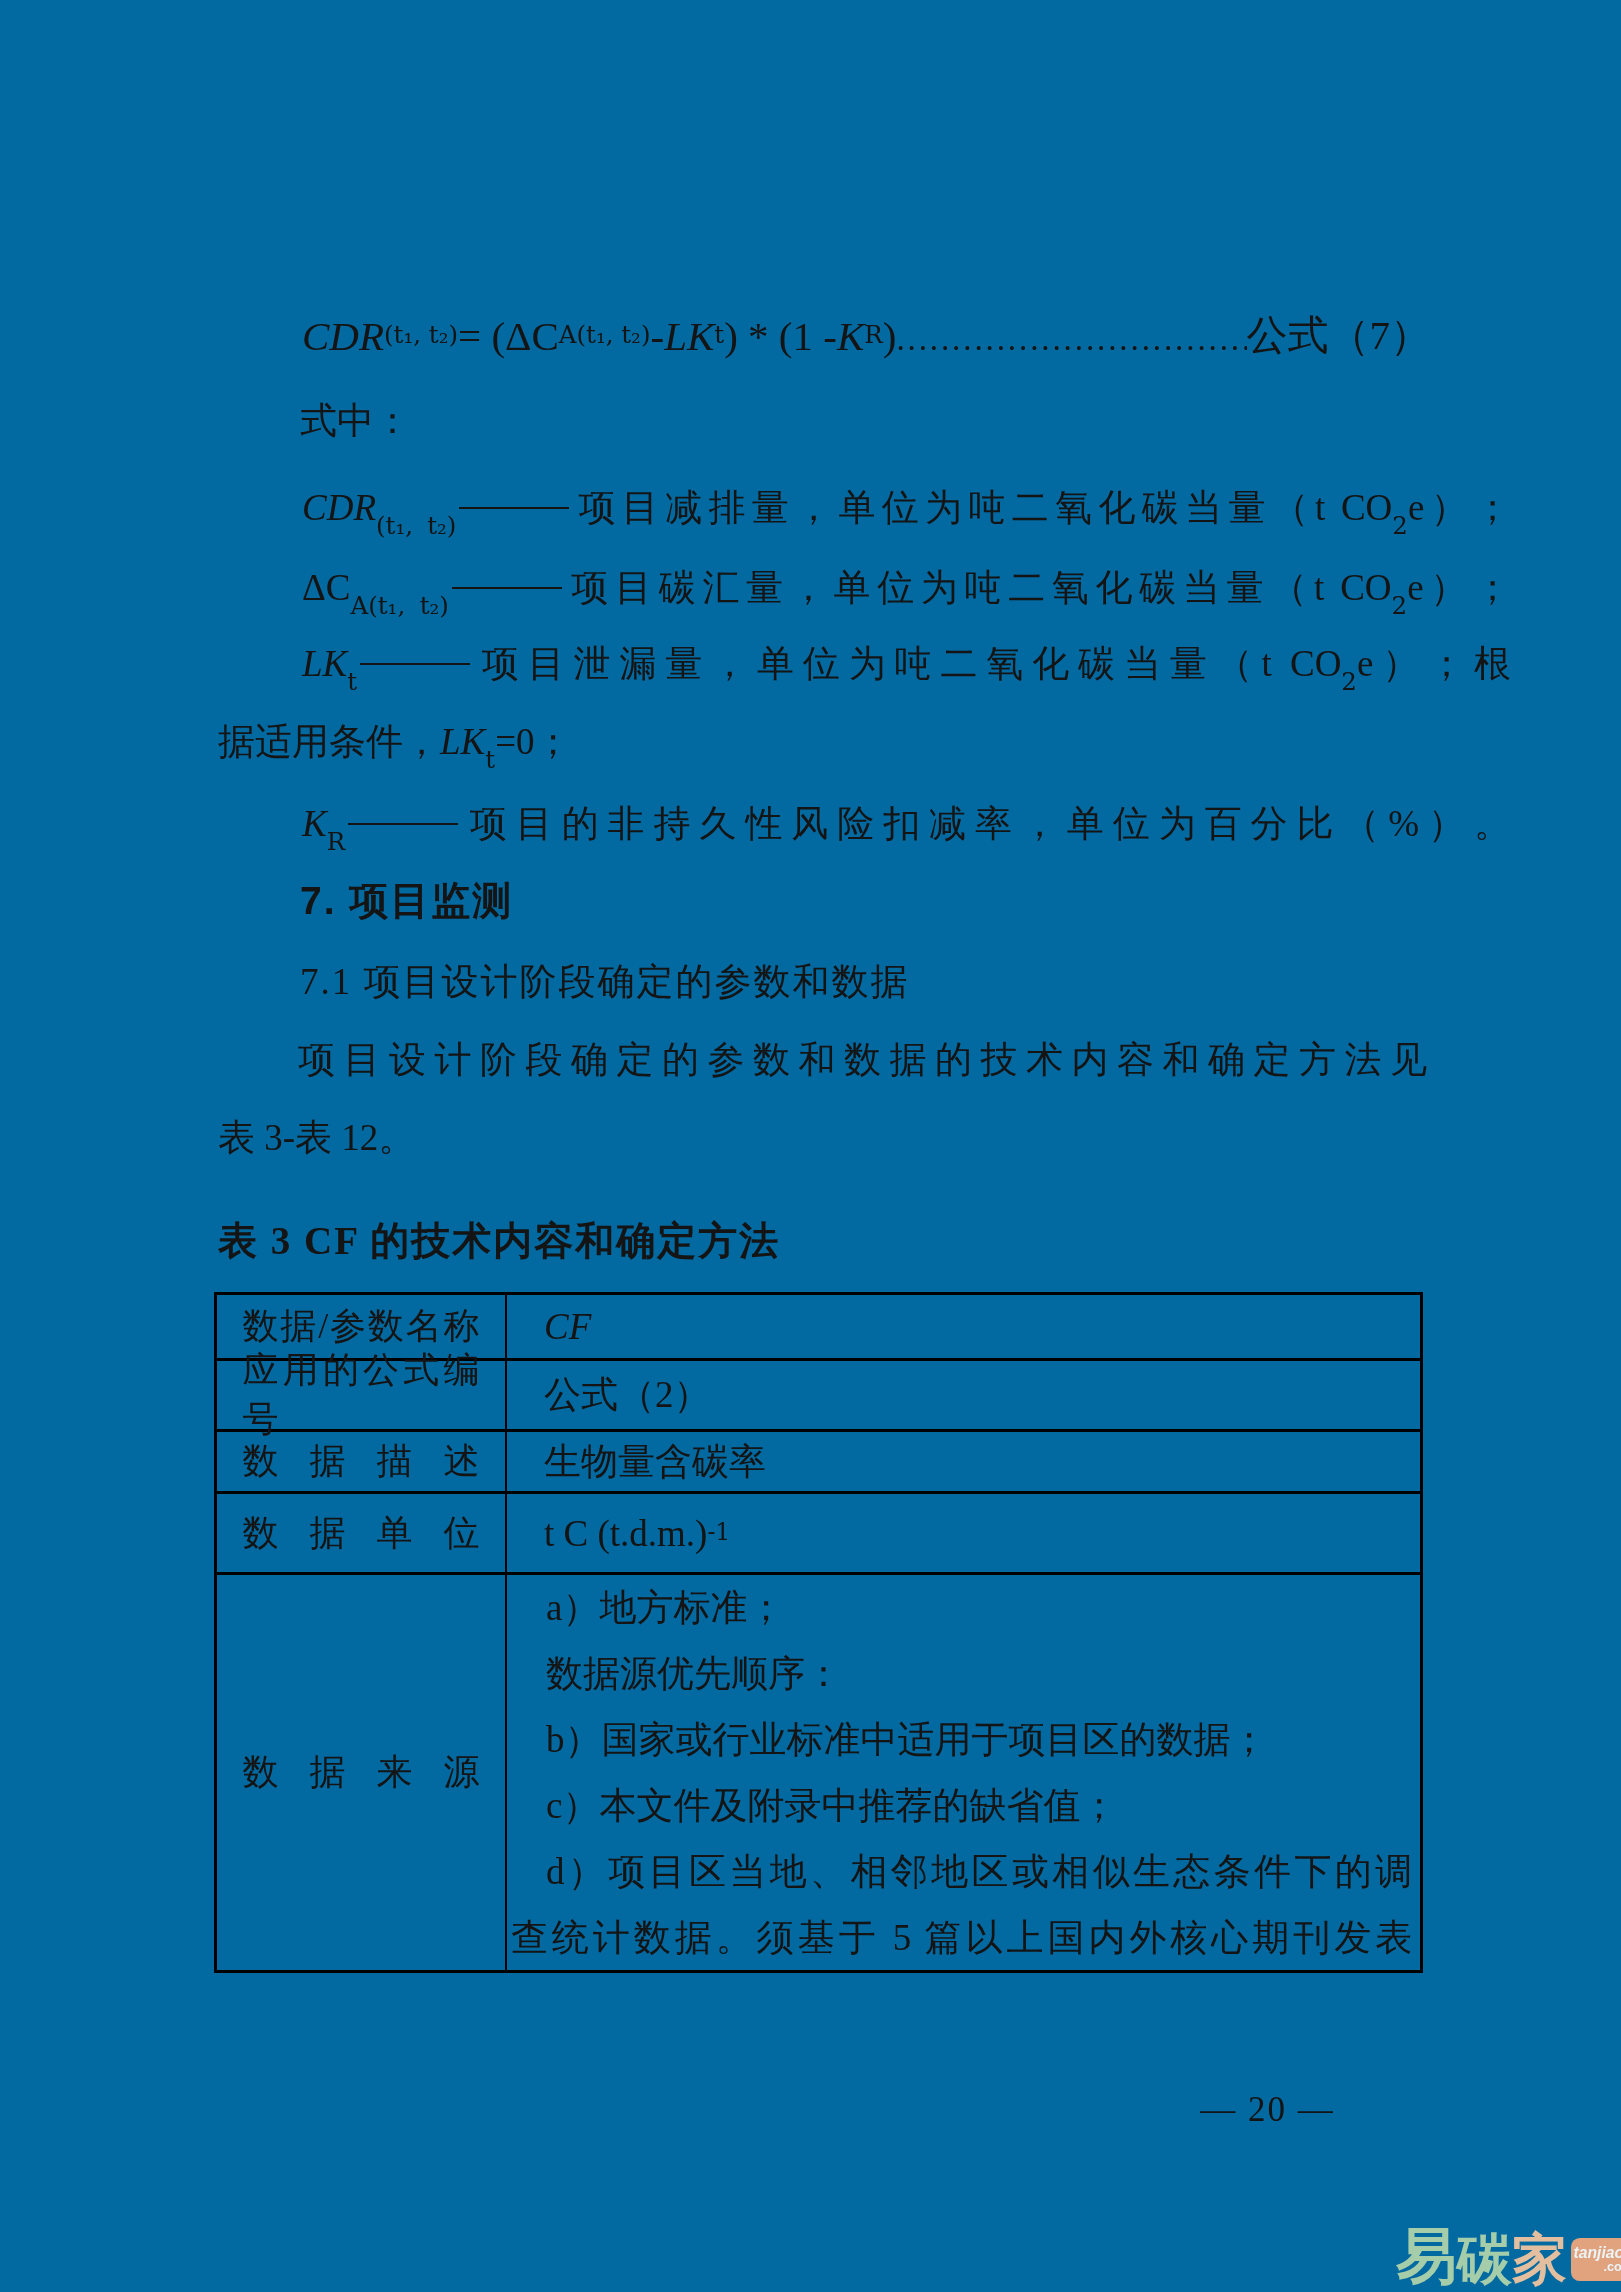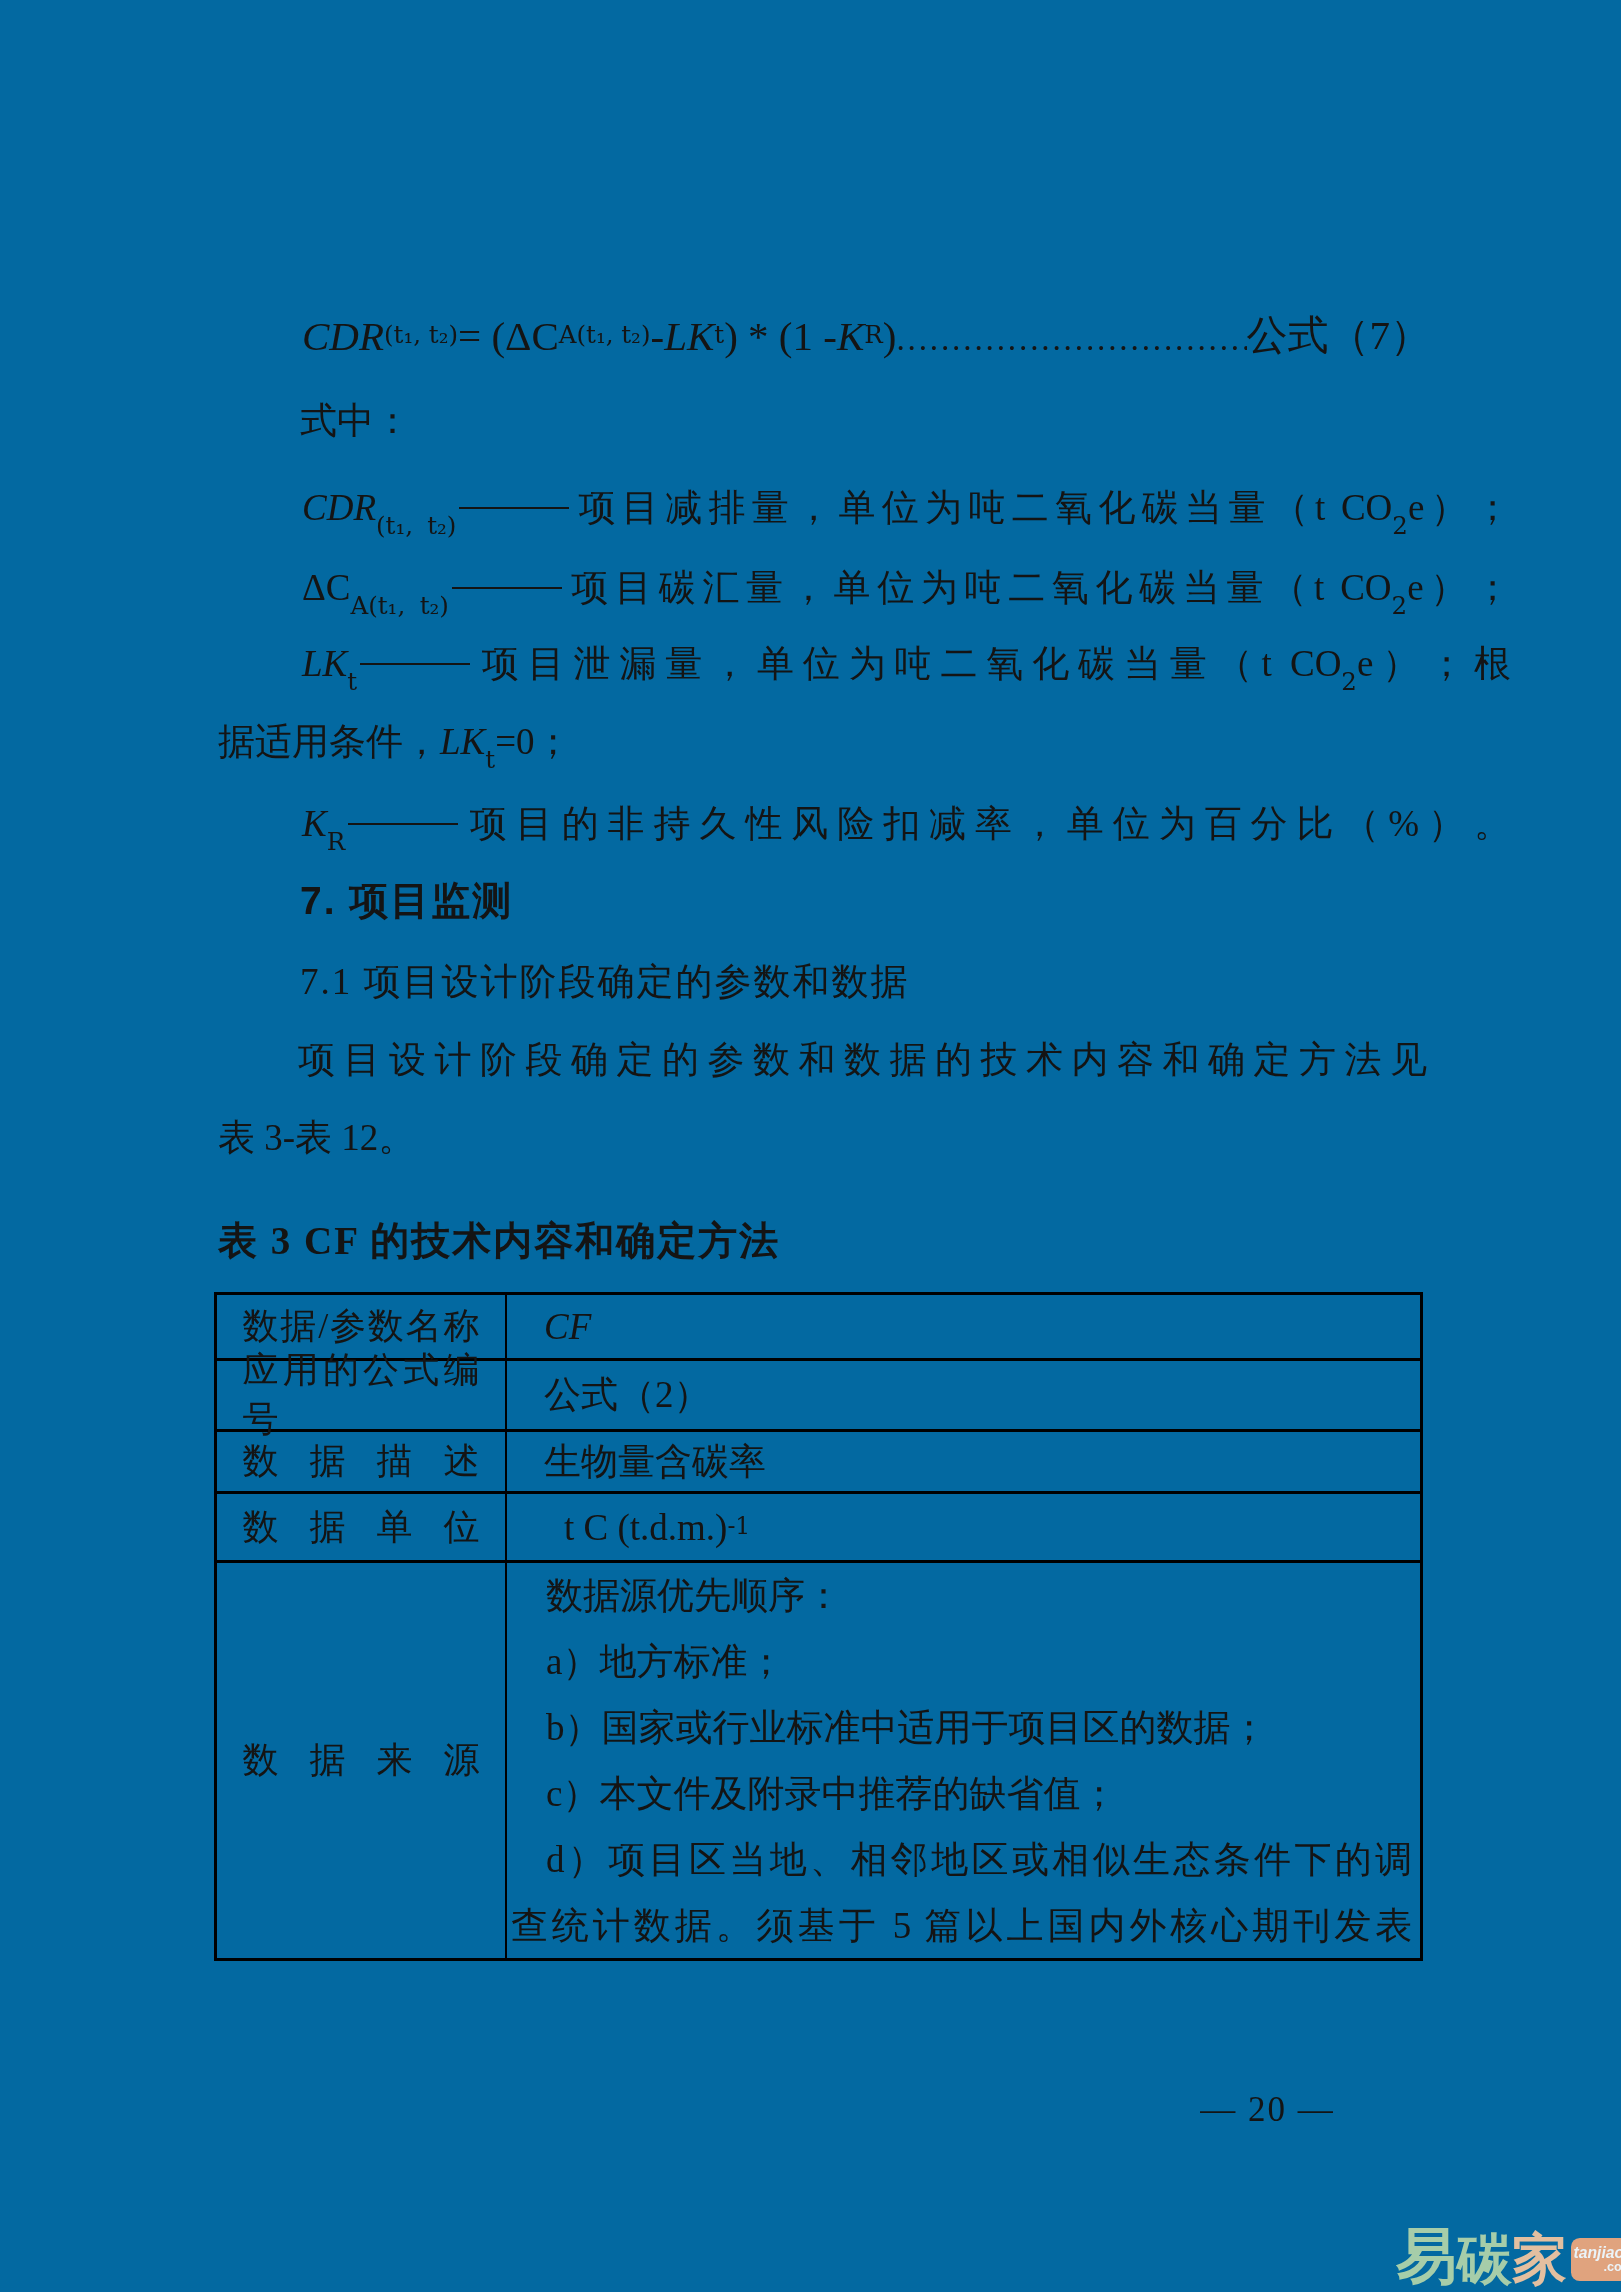--- a/index.html
+++ b/index.html
@@ -209,36 +209,36 @@
         </div>
     </div>
     <div class="trow" style="height:62px;">
       <div class="c1">
           <span>数据描述</span>
         </div>
       <div class="c2">
           <span>生物量含碳率</span>
         </div>
     </div>
-    <div class="trow" style="height:69px;gap:20px;">
+    <div class="trow" style="height:81px;">
       <div class="c1">
           <span>数据单位</span>
         </div>
       <div class="c2">
         <span>t C (t.d.m.)</span>
           <span class="sup">-1</span>
       </div>
     </div>
     <div class="trow" style="height:395px;">
       <div class="c1">
           <span>数据来源</span>
         </div>
       <div class="c2 c2multi">
+        <div class="srcline">a）地方标准；</div>
         <div class="srcline">数据源优先顺序：</div>
-        <div class="srcline">a）地方标准；</div>
         <div class="srcline">b）国家或行业标准中适用于项目区的数据；</div>
         <div class="srcline">c）本文件及附录中推荐的缺省值；</div>
         <div class="srcline fill">d）项目区当地、相邻地区或相似生态条件下的调</div>
         <div class="srcline flush fill">查统计数据。须基于 5 篇以上国内外核心期刊发表</div>
       </div>
     </div>
   </div>
 
   <div id="page-num" class="abs">— 20 —</div>
 

